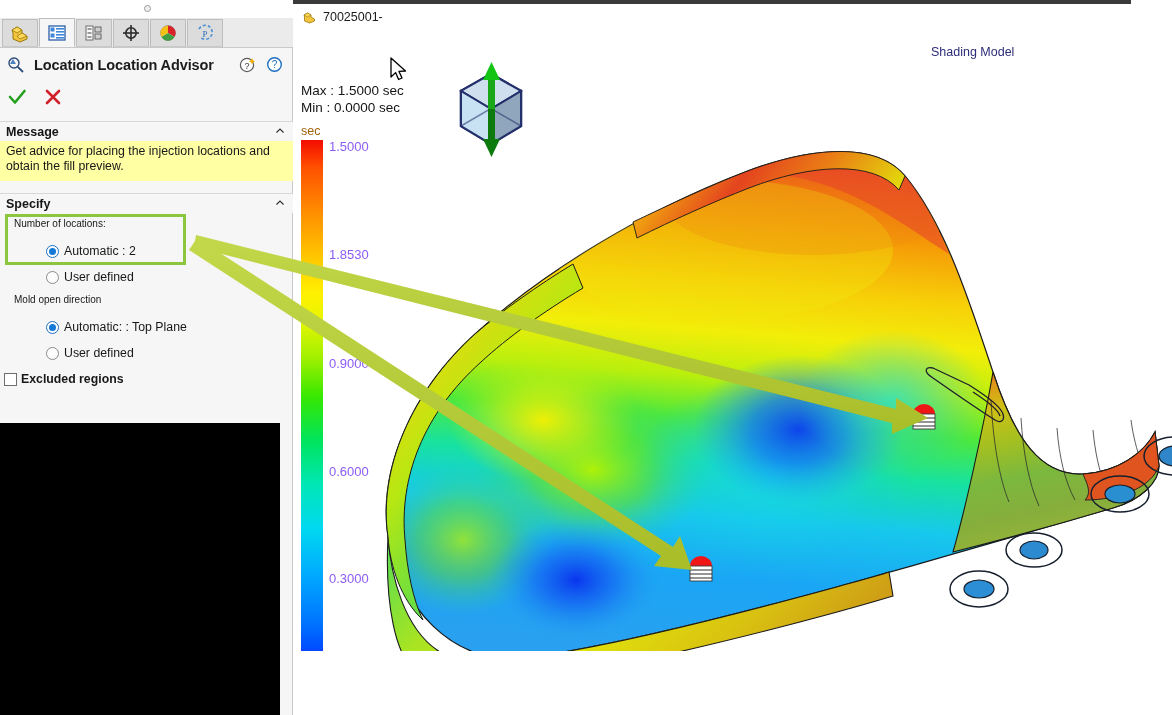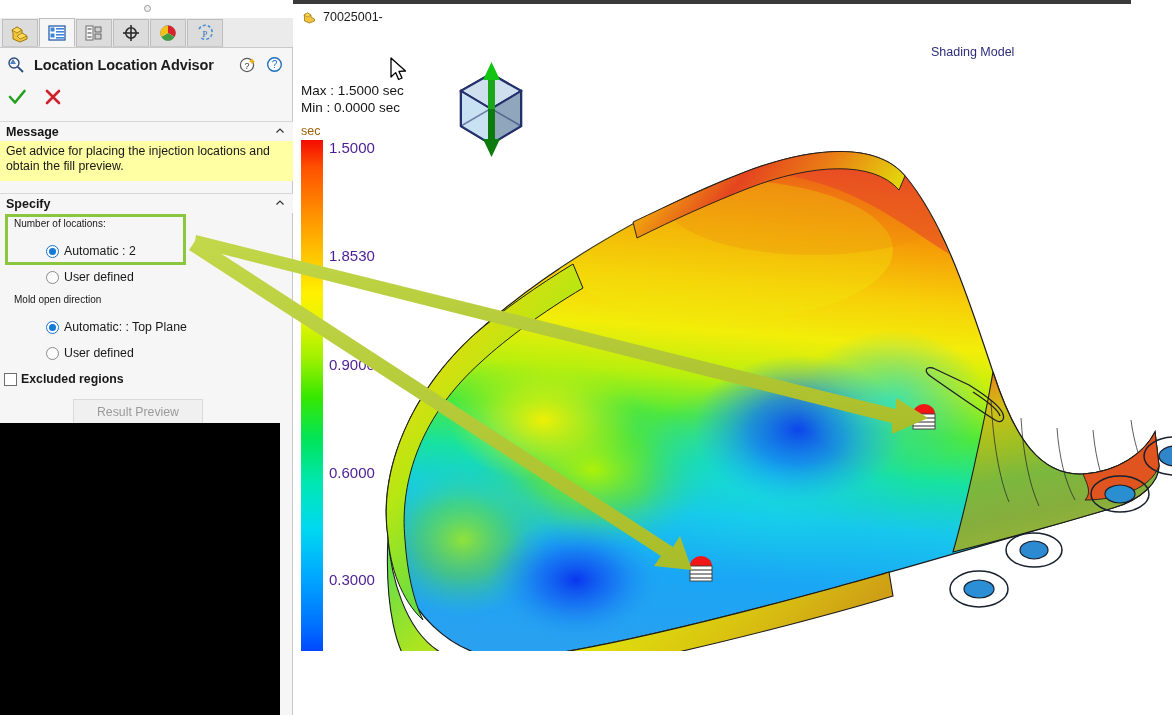--- a/index.html
+++ b/index.html
@@ -172,21 +172,21 @@
       #00e45c 55%,
       #00e7b4 63%,
       #00d9f0 71%,
       #00a8ff 80%,
       #0070ff 89%,
       #0033ff 96%,
       #001cff 100%);
   }
   .cb-tick {
     position:absolute; left:36px;
-    font-size:15px; color:#4c1d95;
+    font-size:13px; color:#8b5cf6;
     font-family:"Liberation Sans", sans-serif;
   }
   .shading-model {
     position:absolute; left:638px; top:45px;
     font-size:12.5px; color:#2d2d7a;
   }
   .viewcube { position:absolute; left:155px; top:60px; }
   .cursor-arrow { position:absolute; left:96px; top:57px; }
 
   
@@ -324,21 +324,20 @@
   <div class="radio-row" style="left:46px; top:346px;">
     <span class="radio"></span>
     <span>User defined</span>
   </div>
 
   <div class="checkbox-row" style="left:4px; top:372px;">
     <span class="cbox"></span>
     <span>Excluded regions</span>
   </div>
 
-  <div class="result-btn">Result Preview</div>
 
   <div class="greenbox"></div>
   <div class="blackblock"></div>
 </div>
 
 <div id="graphics">
 
   <div class="top-dark-line"></div>
 
   <div class="doc-name">

